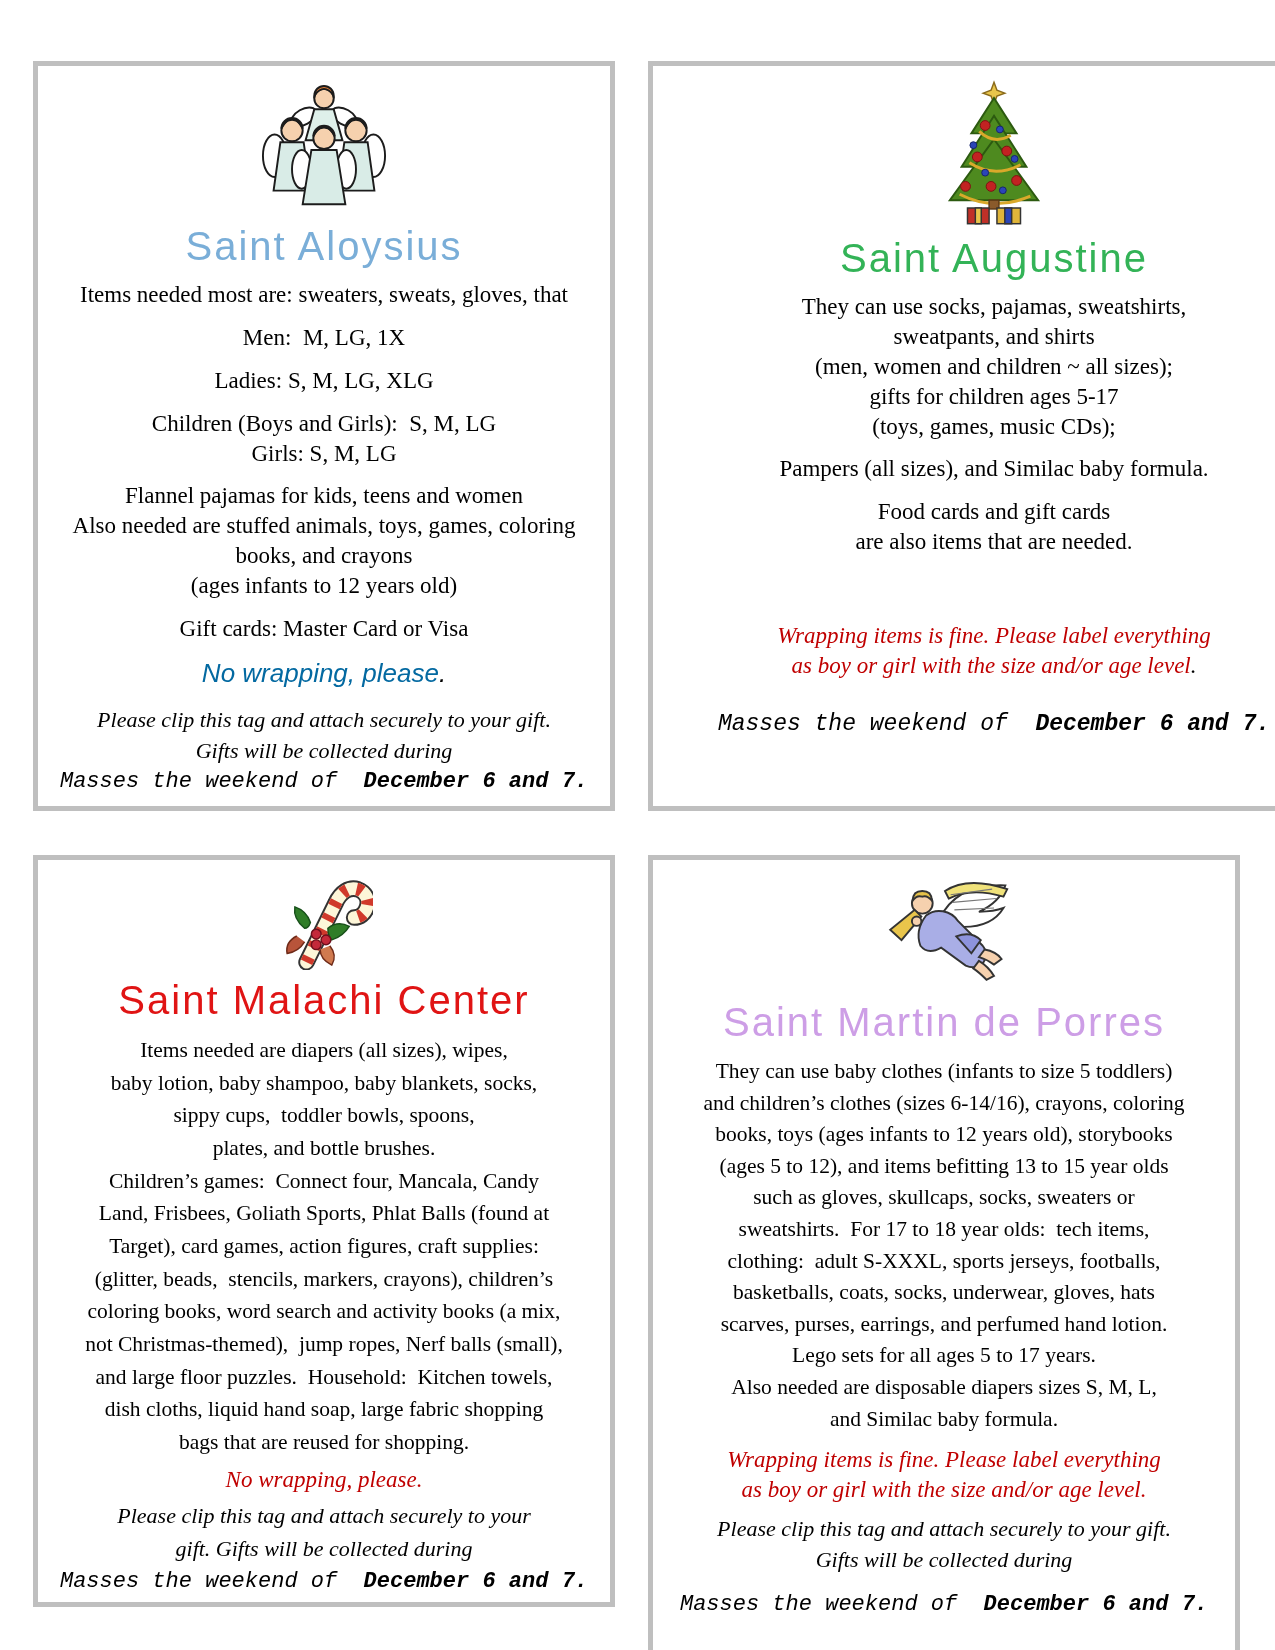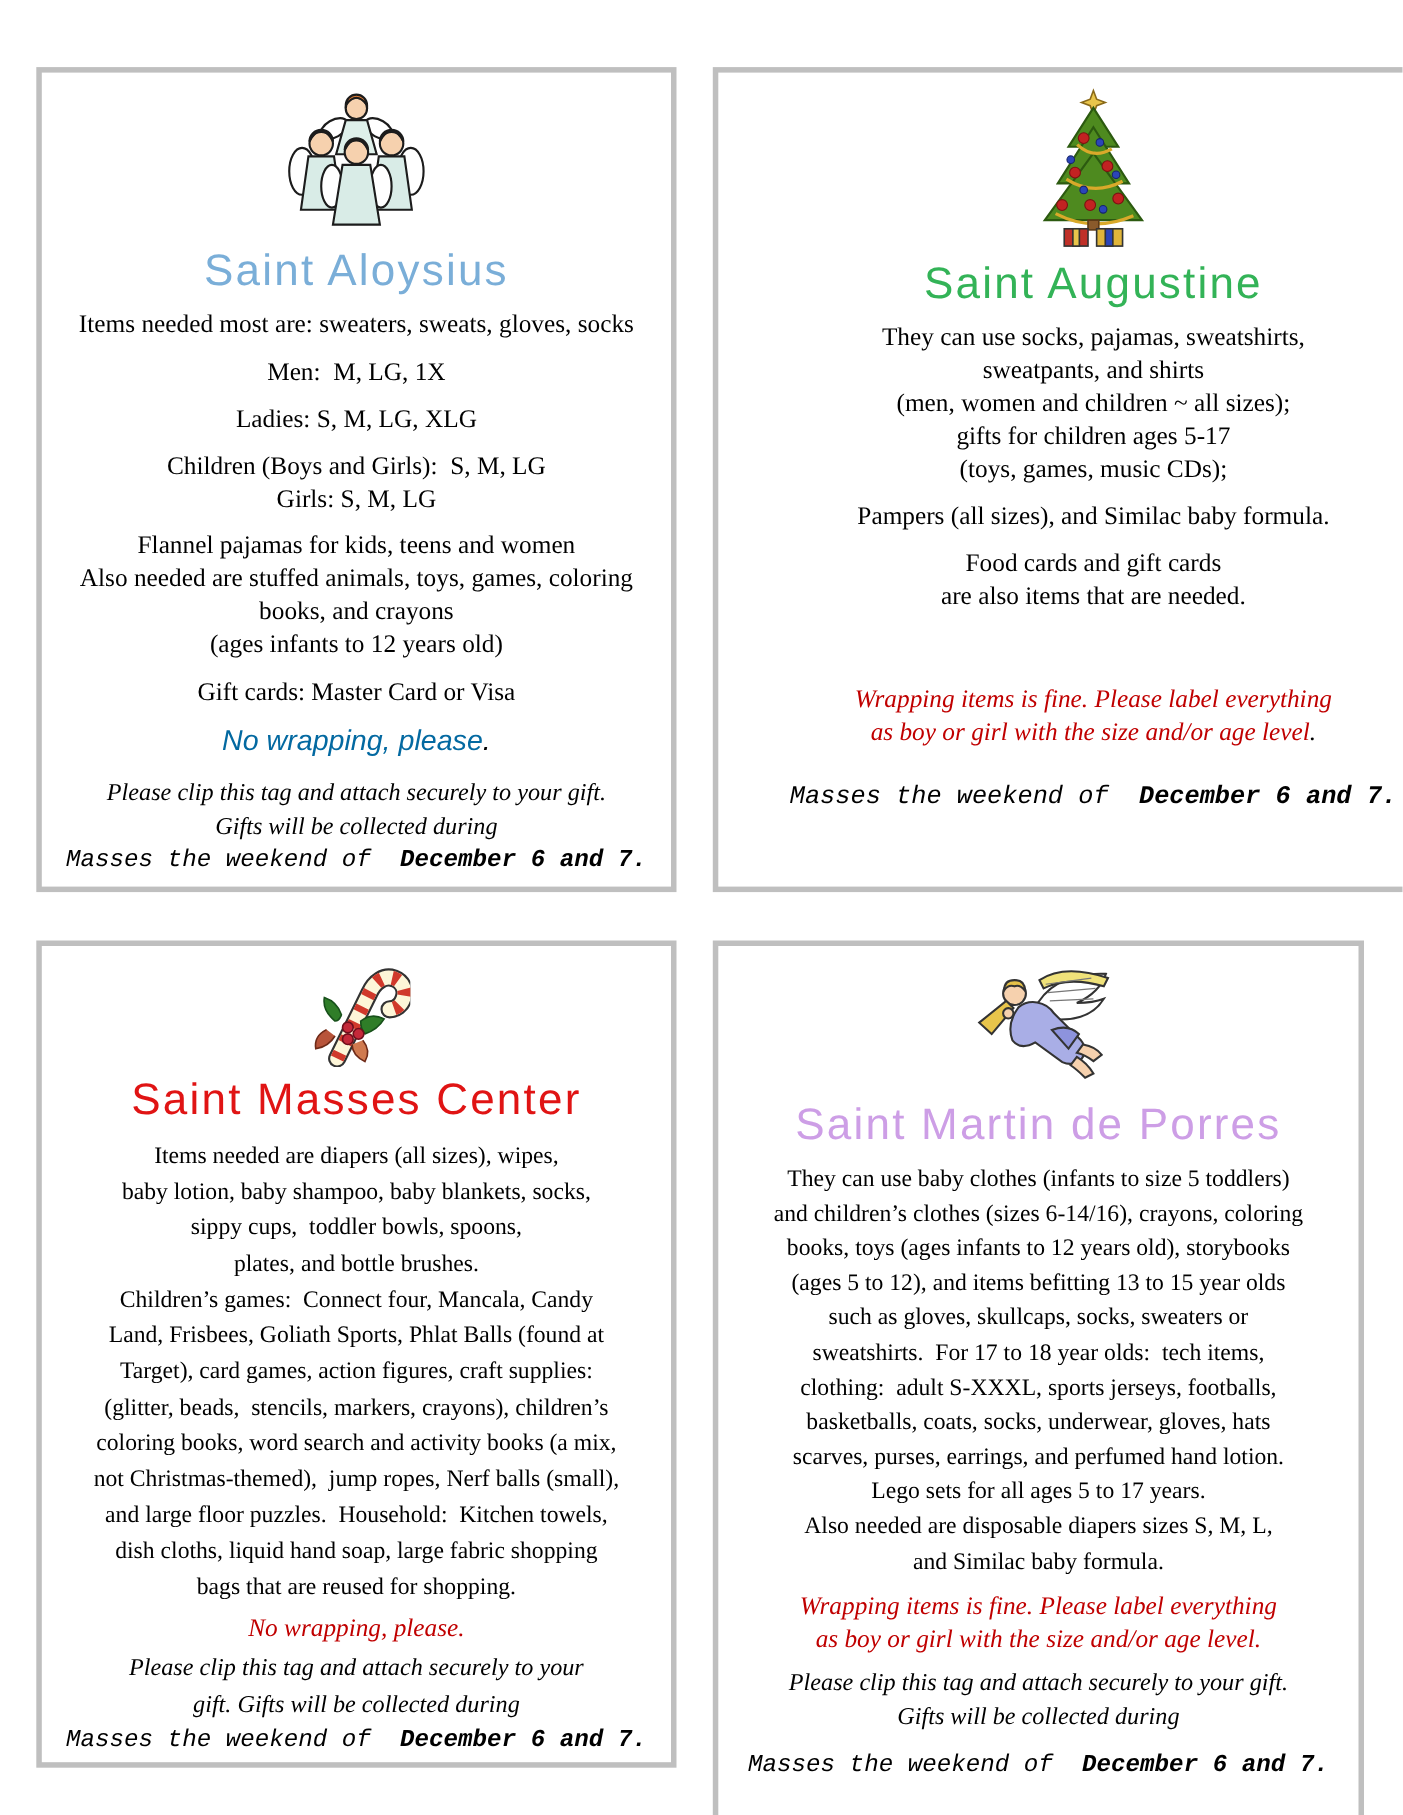--- a/index.html
+++ b/index.html
@@ -68,21 +68,21 @@
         <path d="M87,50 A11,11 0 0 1 109,50 Q104,40 98,40 Q92,40 87,50 Z" fill="#6e2f1e"></path>
         <ellipse cx="42" cy="92" rx="10" ry="20" fill="#fff"></ellipse>
         <ellipse cx="88" cy="92" rx="10" ry="20" fill="#fff"></ellipse>
         <polygon points="52,72 78,72 87,128 43,128" fill="#d9ece7"></polygon>
         <circle cx="65" cy="60" r="11" fill="#f6d1ae"></circle>
         <path d="M54,58 A11,11 0 0 1 76,58 Q71,48 65,48 Q59,48 54,58 Z" fill="#f3d44c"></path>
       </g>
     </svg>
   </div>
   <h2 class="title" style="color: rgb(122, 174, 216);">Saint Aloysius</h2>
-  <p class="body">Items needed most are: sweaters, sweats, gloves, socks</p>
+  <p class="body">Items needed most are: sweaters, sweats, gloves, that</p>
   <p class="body">Men:  M, LG, 1X</p>
   <p class="body">Ladies: S, M, LG, XLG</p>
   <p class="body">Children (Boys and Girls):  S, M, LG<br>Girls: S, M, LG</p>
   <p class="body">Flannel pajamas for kids, teens and women<br>Also needed are stuffed animals, toys, games, coloring<br>books, and crayons<br>(ages infants to 12 years old)</p>
   <p class="body">Gift cards: Master Card or Visa</p>
   <p class="warning"><span style="color: #0369a1;">No wrapping, please</span><span class="suffix">.</span></p>
   <p class="footer"><span>Please clip this tag and attach securely to your gift.<br>Gifts will be collected during</span><span class="masses-line"><span>Masses the weekend of  </span><b>December 6 and 7.</b></span></p>
 </div>
 
 <div class="card card2">
@@ -137,21 +137,21 @@
       <path d="M32,97 L62,36 C67,25 76,19 85,22 C93,25 97,33 94,41 C92,47 87,51 81,51" fill="none" stroke="#d0392b" stroke-width="13" stroke-dasharray="6 10" stroke-linecap="butt"></path>
       <path d="M30,62 Q18,52 20,40 Q32,44 36,56 Q34,62 30,62 Z" fill="#2f7d28" stroke="#17501a" stroke-width="1.5"></path>
       <path d="M58,74 Q70,70 76,60 Q64,54 54,62 Q54,70 58,74 Z" fill="#2f7d28" stroke="#17501a" stroke-width="1.5"></path>
       <path d="M22,70 Q10,76 12,88 Q24,86 30,76" fill="#b8543a" stroke="#6e2a18" stroke-width="1.5"></path>
       <path d="M56,80 Q64,90 58,100 Q46,94 46,84" fill="#d07a4f" stroke="#6e2a18" stroke-width="1.5"></path>
       <circle cx="42" cy="68" r="5" fill="#c4293a" stroke="#6e0f1c" stroke-width="1.5"></circle>
       <circle cx="52" cy="74" r="5" fill="#c4293a" stroke="#6e0f1c" stroke-width="1.5"></circle>
       <circle cx="42" cy="79" r="5" fill="#c4293a" stroke="#6e0f1c" stroke-width="1.5"></circle>
     </svg>
   </div>
-  <h2 class="title" style="color: rgb(224, 20, 20);">Saint Masses Center</h2>
+  <h2 class="title" style="color: rgb(224, 20, 20);">Saint Malachi Center</h2>
   <p class="body">Items needed are diapers (all sizes), wipes,<br>baby lotion, baby shampoo, baby blankets, socks,<br>sippy cups,  toddler bowls, spoons,<br>plates, and bottle brushes.<br>Children’s games:  Connect four, Mancala, Candy<br>Land, Frisbees, Goliath Sports, Phlat Balls (found at<br>Target), card games, action figures, craft supplies:<br>(glitter, beads,  stencils, markers, crayons), children’s<br>coloring books, word search and activity books (a mix,<br>not Christmas-themed),  jump ropes, Nerf balls (small),<br>and large floor puzzles.  Household:  Kitchen towels,<br>dish cloths, liquid hand soap, large fabric shopping<br>bags that are reused for shopping.</p>
   <p class="warning"><span style="color: rgb(192, 0, 0);">No wrapping, please.</span><span class="suffix"></span></p>
   <p class="footer"><span>Please clip this tag and attach securely to your<br>gift. Gifts will be collected during</span><span class="masses-line"><span>Masses the weekend of  </span><b>December 6 and 7.</b></span></p>
 </div>
 
 <div class="card card4">
   <div class="clipart">
     <svg width="142" height="118" viewBox="0 0 150 125">
       <g stroke="#333" stroke-width="2">
         <path d="M70,48 Q88,10 140,12 Q134,30 112,40 Q128,40 138,36 Q126,56 96,56 Q80,56 70,48 Z" fill="#ffffff"></path>

